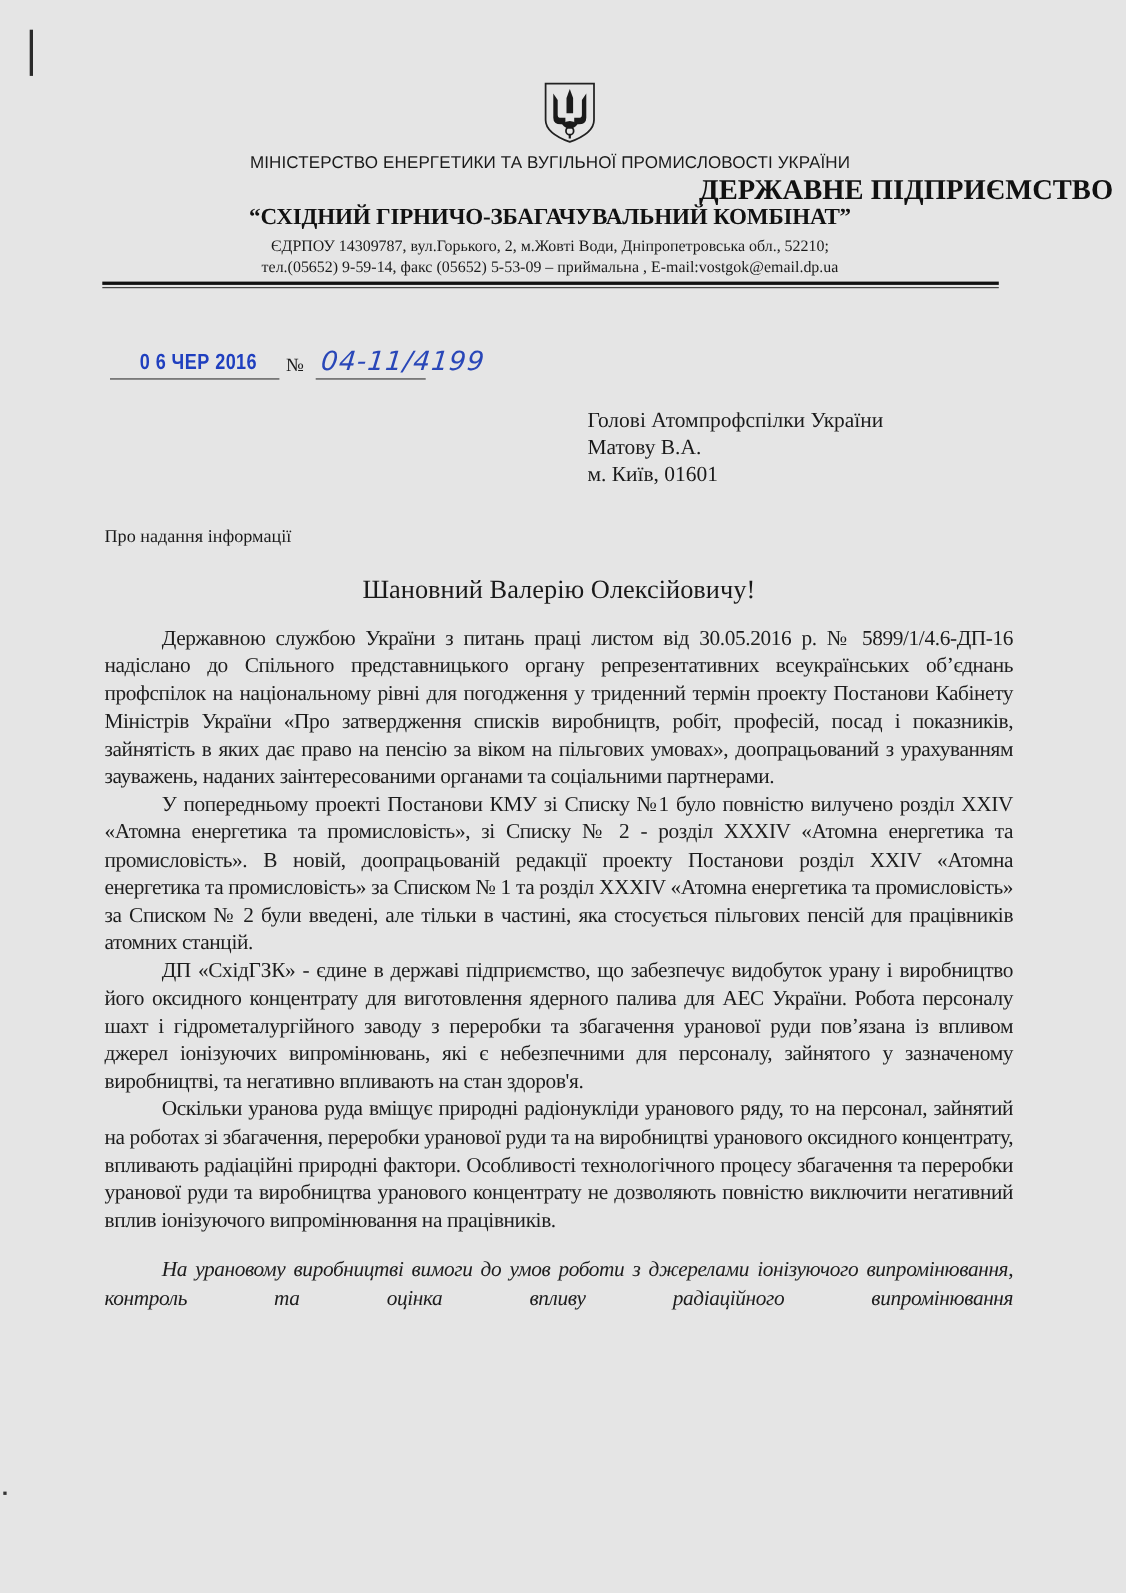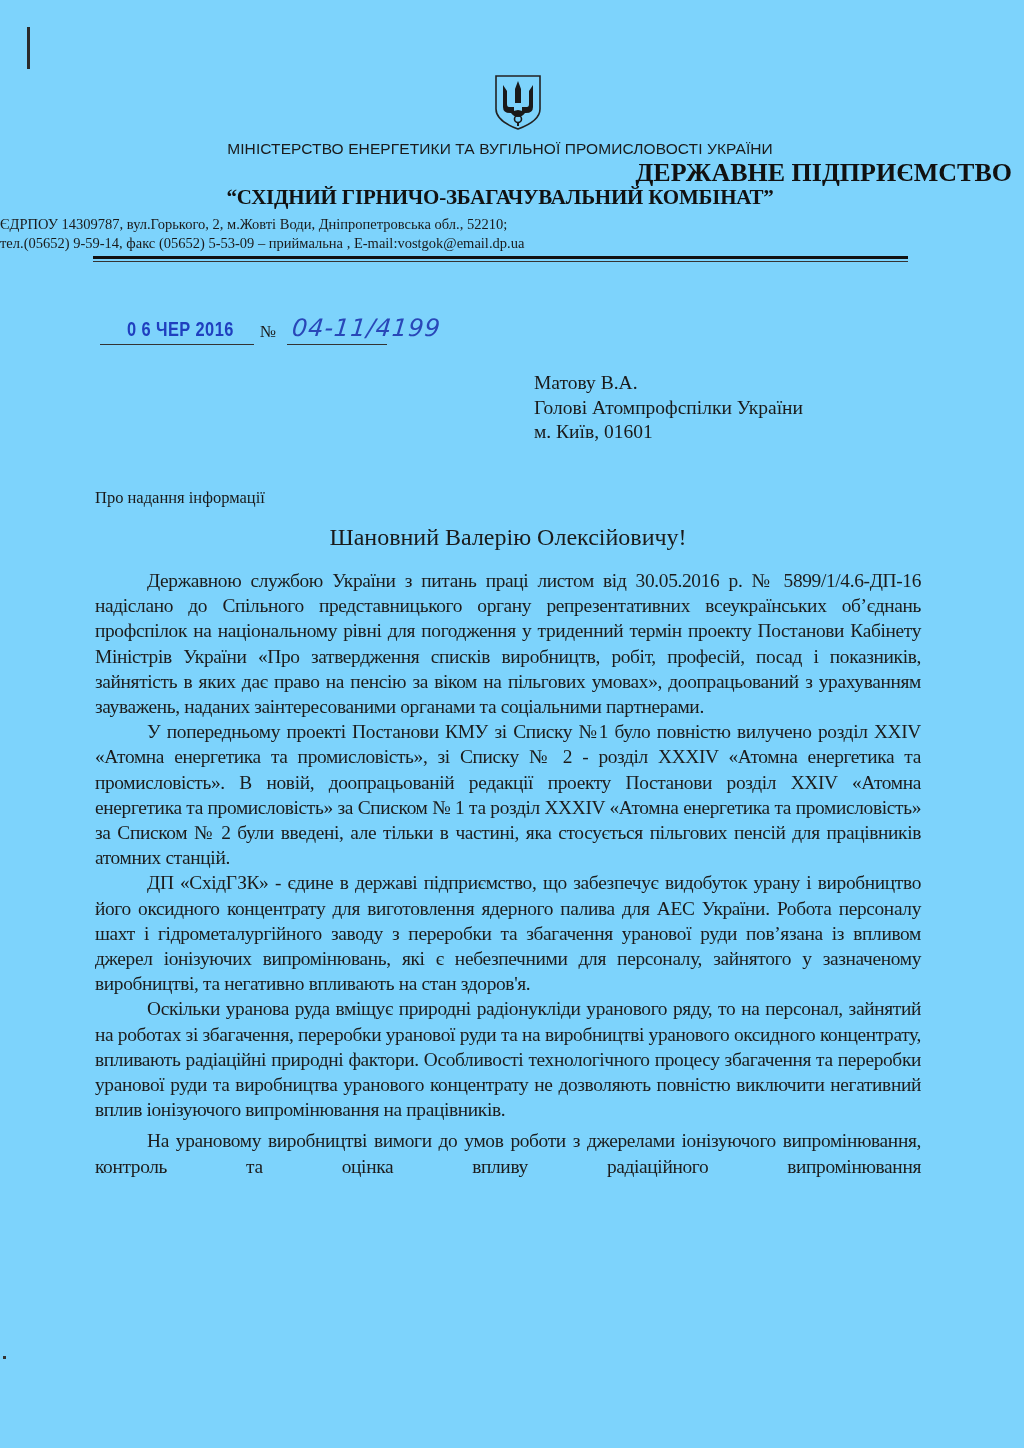--- a/index.html
+++ b/index.html
@@ -12,21 +12,21 @@
       height: 1448px;
       position: relative;
       overflow: hidden;
       font-family: "Liberation Serif", "DejaVu Serif", serif;
       color: #1a1a1a;
     }
     .page {
       position: absolute;
       left: 0; top: 0;
       width: 1024px; height: 1448px;
-      background: #7dd3fc;
+      background: #e5e5e5;
     }
     .margin-mark {
       position: absolute;
       left: 27px; top: 27px;
       width: 3px; height: 42px;
       background: #2a2a2a;
     }
     .margin-dot {
       position: absolute;
       left: 3px; top: 1356px;
@@ -67,20 +67,21 @@
       font-family: "Liberation Serif", serif;
       font-weight: bold;
       font-size: 21px;
       color: #111;
       letter-spacing: -0.2px;
     }
     .requisites {
       position: absolute;
       left: 0; top: 215px;
       width: 1000px;
+      text-align: center;
       font-family: "Liberation Serif", serif;
       font-size: 14.5px;
       line-height: 19px;
       color: #1a1a1a;
     }
     .rule-thick {
       position: absolute;
       left: 93px; top: 256px;
       width: 815px; height: 3px;
       background: #111;
@@ -138,21 +139,20 @@
       font-size: 19.5px;
       line-height: 24.5px;
       color: #1a1a1a;
     }
     .addressee div { white-space: nowrap; }
     .subject {
       position: absolute;
       left: 95px; top: 478px;
       font-size: 16.5px;
       color: #1a1a1a;
-      margin-top: 10px;
     }
     .salutation {
       position: absolute;
       left: 0; top: 524px;
       width: 1016px;
       text-align: center;
       font-family: "Liberation Serif", serif;
       font-size: 24px;
       color: #1a1a1a;
     }
@@ -203,29 +203,29 @@
   <div class="rule-thick"></div>
   <div class="rule-thin"></div>
 
   <div class="reg-date">0 6 ЧЕР 2016</div>
   <div class="reg-date-line"></div>
   <div class="reg-no-label">№</div>
   <div class="reg-no-line"></div>
   <div class="reg-no">04-11/4199</div>
 
   <div class="addressee">
+    <div>Голові Атомпрофспілки України</div>
     <div>Матову В.А.</div>
-    <div>Голові Атомпрофспілки України</div>
     <div>м. Київ, 01601</div>
   </div>
 
   <div class="subject">Про надання інформації</div>
   <div class="salutation">Шановний Валерію Олексійовичу!</div>
 
   <div class="body-text">
     <p>Державною службою України з питань праці листом від 30.05.2016 р. № 5899/1/4.6-ДП-16 надіслано до Спільного представницького органу репрезентативних всеукраїнських об’єднань профспілок на національному рівні для погодження у триденний термін проекту Постанови Кабінету Міністрів України «Про затвердження списків виробництв, робіт, професій, посад і показників, зайнятість в яких дає право на пенсію за віком на пільгових умовах», доопрацьований з урахуванням зауважень, наданих заінтересованими органами та соціальними партнерами.</p>
     <p>У попередньому проекті Постанови КМУ зі Списку №1 було повністю вилучено  розділ XXIV «Атомна енергетика та промисловість», зі Списку № 2 - розділ XXXIV «Атомна енергетика та промисловість». В новій, доопрацьованій редакції проекту Постанови розділ XXIV «Атомна енергетика та промисловість»  за Списком № 1 та розділ XXXIV «Атомна енергетика та промисловість» за Списком № 2 були введені, але тільки в частині, яка стосується пільгових пенсій для працівників атомних станцій.</p>
     <p>ДП «СхідГЗК» -  єдине в державі підприємство, що забезпечує видобуток урану і виробництво його оксидного концентрату для виготовлення ядерного палива для АЕС України. Робота персоналу шахт і гідрометалургійного заводу з переробки та збагачення уранової руди  пов’язана із впливом джерел іонізуючих  випромінювань, які  є небезпечними для персоналу, зайнятого у зазначеному виробництві, та негативно впливають на стан  здоров'я.</p>
     <p>Оскільки уранова руда вміщує природні радіонукліди уранового ряду, то на персонал, зайнятий на роботах зі збагачення, переробки уранової руди та на виробництві уранового оксидного концентрату, впливають радіаційні природні фактори. Особливості технологічного процесу збагачення та переробки уранової руди та виробництва уранового концентрату не дозволяють повністю виключити негативний вплив іонізуючого випромінювання на працівників.</p>
-    <p style="text-align-last: justify; margin-top: 6px;">На урановому виробництві вимоги до умов роботи  з джерелами іонізуючого випромінювання, контроль та оцінка впливу радіаційного випромінювання</p>
+    <p style="text-align-last: justify; margin-top: 20px; font-style: italic;">На урановому виробництві вимоги до умов роботи  з джерелами іонізуючого випромінювання, контроль та оцінка впливу радіаційного випромінювання</p>
   </div>
 
 </div>
 
 </body></html>

